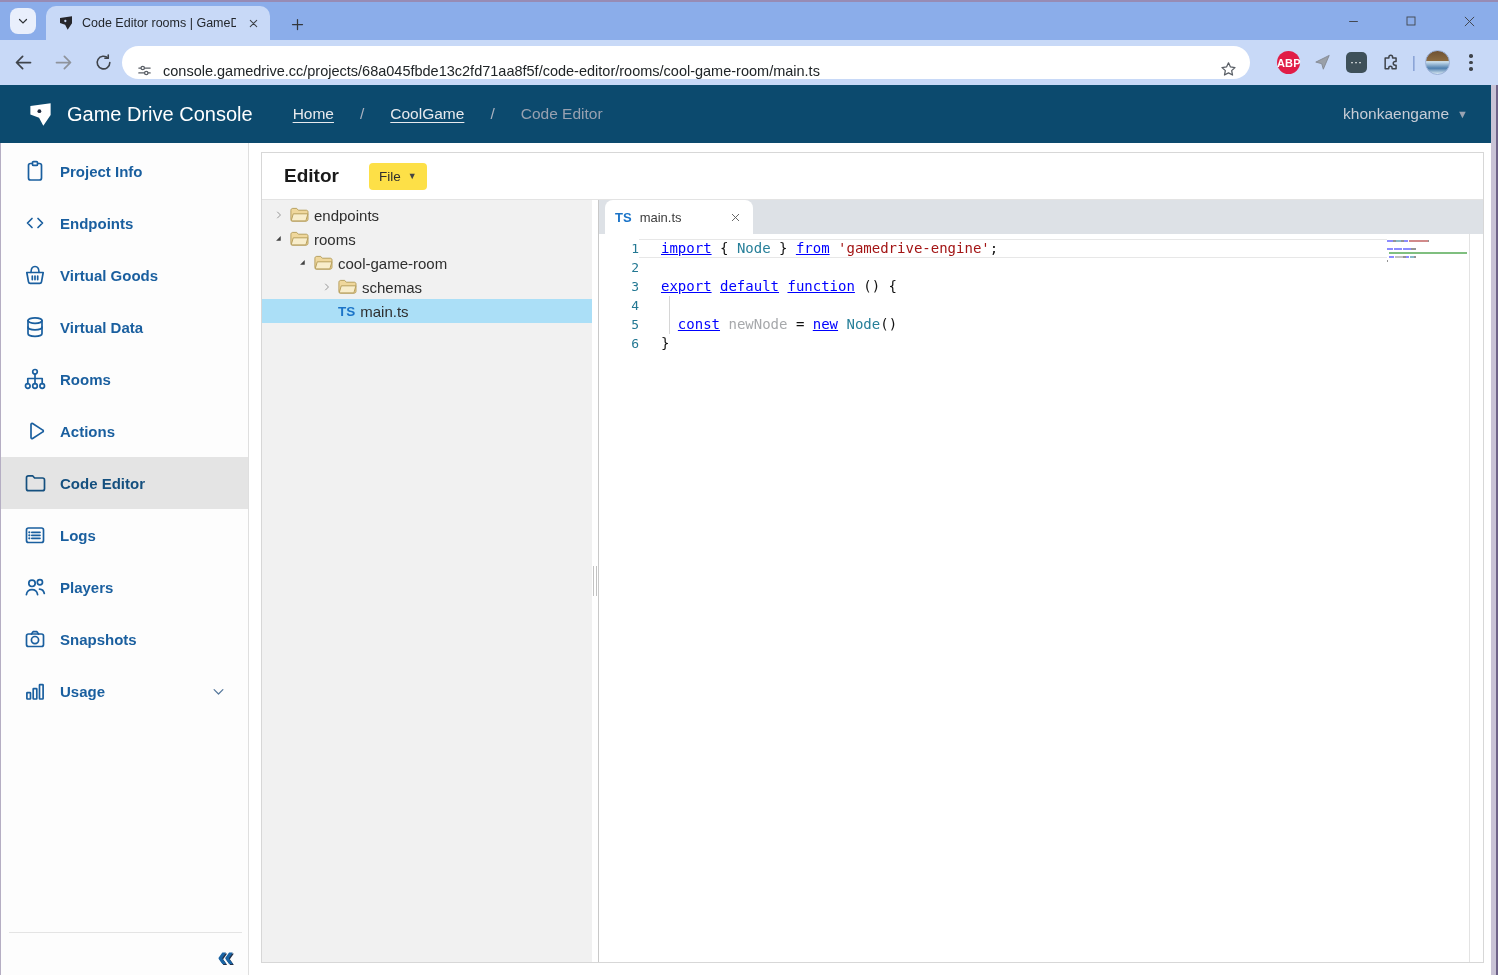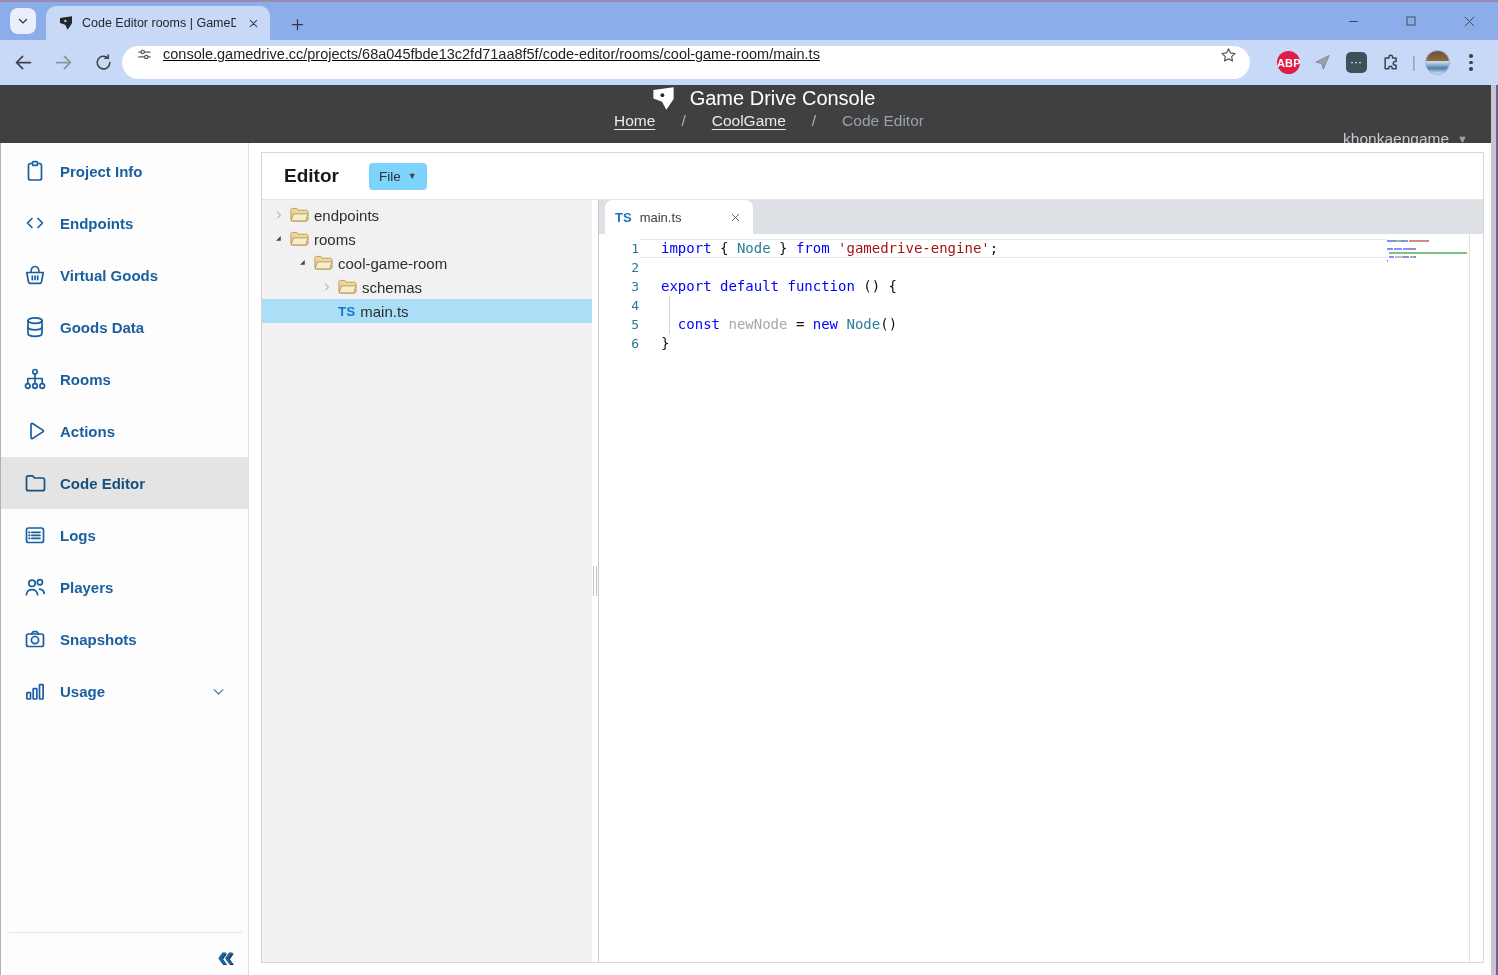--- a/index.html
+++ b/index.html
@@ -24,38 +24,38 @@
              justify-content:center; color:#33373c; }
   .win-controls { position:absolute; right:14px; top:0; height:38px; display:flex; align-items:center; gap:28px; color:#41454d; }
   .wc { width:30px; height:30px; display:flex; align-items:center; justify-content:center; }
 
   
   .toolbar { position:absolute; left:0; top:40px; width:1498px; height:45px; background:#c8d9f7; }
   .nav-btns { position:absolute; left:10px; top:0; height:45px; display:flex; align-items:center; gap:14px; }
   .nav-btn { width:26px; height:26px; display:flex; align-items:center; justify-content:center; color:#3f444b; }
   .nav-btn.fwd { color:#8e939b; }
   .url-pill { position:absolute; left:122px; top:6px; width:1128px; height:33px; border-radius:17px; background:#ffffff;
-              display:flex; align-items:flex-start; padding:0 12px 0 14px;text-decoration:underline; }
+              display:flex; align-items:flex-end; padding:0 12px 0 14px; }
   .url-text { font-size:14.5px; color:#202528; margin-left:10px; flex:1; white-space:nowrap; overflow:hidden; }
   .ext-area { position:absolute; right:0; top:0; height:45px; display:flex; align-items:center; }
   .abp { width:23px; height:23px; border-radius:50%; background:#e11d47; color:#fff; font-size:11px; font-weight:bold;
          display:flex; align-items:center; justify-content:center; letter-spacing:.2px; }
   .ext { width:34px; display:flex; align-items:center; justify-content:center; }
   .dots-sq { width:21px; height:21px; border-radius:5px; background:#3e5059; color:#fff; display:flex; align-items:center;
              justify-content:center; font-size:9px; letter-spacing:1px; font-weight:bold; }
   .tb-sep { color:#7f9ad0; font-size:16px; padding:0 4px; }
   .avatar { width:25px; height:25px; border-radius:50%;
             background:linear-gradient(180deg,#6f5233 0%,#8a6a40 42%,#cfe3f0 46%,#4f7fae 75%,#d8e8f2 100%);
             border:1px solid #9bb1d8; }
   .kebab { display:flex; flex-direction:column; gap:3px; align-items:center; }
   .kebab i { width:3.5px; height:3.5px; border-radius:50%; background:#3f444b; }
 
   
-  .app-header { position:absolute; left:0; top:85px; width:1498px; height:58px; background:#404040;
-                display:flex; align-items:center;flex-direction:column; }
+  .app-header { position:absolute; left:0; top:85px; width:1498px; height:58px; background:#0c4a6e;
+                display:flex; align-items:center; }
   .brand { display:flex; align-items:center; gap:13px; margin-left:27px; }
   .brand-title { color:#ffffff; font-size:20px; }
   .crumbs { display:flex; align-items:center; gap:26px; margin-left:40px; font-size:15.5px; }
   .crumb-link { color:#e8eaee; text-decoration:underline; text-underline-offset:3px;text-align:center; }
   .crumb-sep { color:#aab2c0; }
   .crumb-current { color:#98a1b0; }
   .user-menu { margin-left:auto; margin-right:30px; color:#c7ccd6; font-size:15.5px; display:flex; align-items:center; gap:8px; }
   .user-caret { color:#9aa3b2; font-size:11px; }
 
   
@@ -71,21 +71,21 @@
   .sb-divider { position:absolute; left:8px; right:6px; bottom:42px; border-top:1px solid #e4e4e4; }
   .collapse-btn { position:absolute; right:14px; bottom:4px; font-size:30px; line-height:1; color:#1a64a4;
                   font-weight:bold; text-shadow:1px 1px 0 #233049; }
 
   
   .content { position:absolute; left:249px; top:143px; width:1242px; height:832px; background:#fff; }
   .editor-card { position:absolute; left:12px; top:9px; width:1223px; height:811px; background:#fff;
                  border:1px solid #d7d7d7; display:flex; flex-direction:column; }
   .card-header { height:47px; border-bottom:1px solid #e3e3e3; display:flex; align-items:center; padding-left:22px; flex:0 0 47px; }
   .card-title { font-size:19px; font-weight:bold; color:#1a1a1a; }
-  .file-menu { margin-left:30px; font-size:13.5px; color:#2f2f2f; background:#7dd3fc; border-radius:4px;
+  .file-menu { margin-left:30px; font-size:13.5px; color:#2f2f2f; background:#fde047; border-radius:4px;
                padding:6px 10px; display:flex; align-items:center; gap:7px; }
   .file-caret { font-size:9px; color:#444; }
   .card-body { flex:1; display:flex; min-height:0; }
 
   
   .tree { width:330px; background:#f1f1f1; padding-top:3px; font-size:15px; color:#2e2e2e; }
   .tree-row { height:24px; display:flex; align-items:center; }
   .tree-row.sel { background:#abdff7; }
   .tw-arrow { width:17px; height:17px; flex:0 0 17px; display:flex; align-items:center; justify-content:center; }
   .tw-icon { margin:0 5px 0 3px; }
@@ -102,21 +102,21 @@
   .etab-badge { font-weight:bold; color:#1b74c8; font-size:13px; }
   .etab-name { font-size:13px; color:#3c3c3c; margin-left:8px; }
   .etab-close { margin-left:auto; color:#5a5a5a; width:16px; height:16px; display:flex; align-items:center; justify-content:center; }
   .ecode { flex:1; display:flex; min-height:0; background:#fff; }
   .code-lines { flex:1; padding-top:5px; position:relative; font-family:"DejaVu Sans Mono", monospace; min-width:0; }
   .cl { height:19px; display:flex; }
   .gut { width:40px; text-align:right; color:#237893; font-size:13px; line-height:19px; flex:0 0 40px; }
   .line-body { flex:1; padding-left:22px; font-size:14px; line-height:19px; white-space:pre; }
   .line-body.cur { box-shadow:inset 0 1px 0 #e7e7e7, inset 0 -1px 0 #e7e7e7; }
   .indent-guide { position:absolute; left:70px; top:62px; height:38px; border-left:1px solid #d6d6d6; }
-  .tk-kw { color:#0000ff; } .tk-ty { color:#267f99; } .tk-st { color:#a31515; }
+  .tk-kw { color:#0000ff;text-decoration:underline; } .tk-ty { color:#267f99; } .tk-st { color:#a31515; }
   .tk-cm { color:#008000; } .tk-fd { color:#a6a8ab; } .tk-pl { color:#111111; }
   .minimap { width:82px; padding-top:6px; flex:0 0 82px; }
   .ml { height:2px; margin-bottom:2px; display:flex; }
   .ml i { height:2px; }
   .mm-kw { background:rgba(0,0,255,.45);} .mm-ty { background:rgba(38,127,153,.55);}
   .mm-st { background:rgba(163,21,21,.5);} .mm-cm { background:rgba(0,128,0,.5);}
   .mm-fd { background:rgba(140,140,140,.55);} .mm-pl { background:rgba(60,60,60,.55);}
   .mm-sp { background:transparent; }
   .vscroll { width:14px; flex:0 0 14px; border-left:1px solid #e3e3e3; background:#fff; }
 </style>
@@ -282,21 +282,21 @@
         <span class="nav-label">Virtual Goods</span>
       </div>
       <div class="nav-item">
         <span class="nav-icon">
           <svg width="24" height="24" viewBox="0 0 24 24" fill="none" stroke="currentColor" stroke-width="1.7" stroke-linecap="round" stroke-linejoin="round">
             <ellipse cx="12" cy="5.6" rx="7" ry="2.8"></ellipse>
             <path d="M5 5.6v12.8c0 1.6 3.1 2.9 7 2.9s7-1.3 7-2.9V5.6"></path>
             <path d="M5 12c0 1.6 3.1 2.9 7 2.9s7-1.3 7-2.9"></path>
           </svg>
         </span>
-        <span class="nav-label">Goods Data</span>
+        <span class="nav-label">Virtual Data</span>
       </div>
       <div class="nav-item">
         <span class="nav-icon">
           <svg width="24" height="24" viewBox="0 0 24 24" fill="none" stroke="currentColor" stroke-width="1.7" stroke-linecap="round" stroke-linejoin="round">
             <circle cx="12" cy="4.8" r="2.3"></circle>
             <circle cx="4.8" cy="19" r="2.3"></circle>
             <circle cx="12" cy="19" r="2.3"></circle>
             <circle cx="19.2" cy="19" r="2.3"></circle>
             <path d="M12 7.1v4.4M12 11.5H4.8v5.2M12 11.5h7.2v5.2M12 11.5v5.2"></path>
           </svg>

